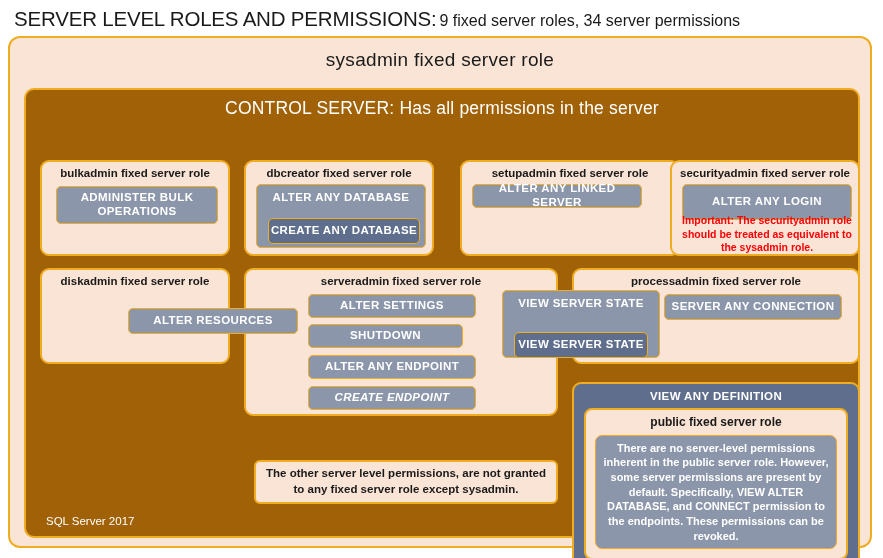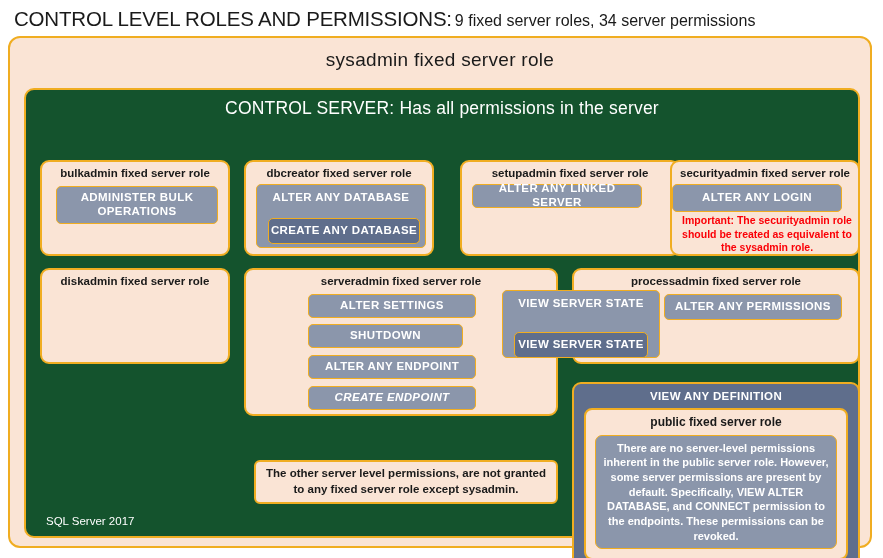--- a/index.html
+++ b/index.html
@@ -49,21 +49,21 @@
     font-size: 19px;
     color: #1a1a1a;
     letter-spacing: 0.3px;
   }
 
   
   #control-server-panel {
     position: absolute;
     left: 14px; top: 50px;
     width: 836px; height: 450px;
-    background: #14532d;
+    background: #a16207;
     border: 2px solid #f0ad21;
     border-radius: 10px;
     box-sizing: border-box;
   }
   #control-server-title {
     position: absolute;
     left: 0; top: 8px; width: 100%;
     text-align: center;
     font-size: 17.5px;
     color: #ffffff;
@@ -197,21 +197,21 @@
     display: flex;
     align-items: center;
     justify-content: center;
     padding: 4px 7px;
   }
 </style>
 </head>
 <body>
 
 <div id="title-bar">
-  <span id="title-main">CONTROL LEVEL ROLES AND PERMISSIONS:</span><span id="title-sub">9 fixed server roles, 34 server permissions</span>
+  <span id="title-main">SERVER LEVEL ROLES AND PERMISSIONS:</span><span id="title-sub">9 fixed server roles, 34 server permissions</span>
 </div>
 
 <div id="sysadmin-panel">
   <div id="sysadmin-title">sysadmin fixed server role</div>
 
   <div id="control-server-panel">
     <div id="control-server-title">CONTROL SERVER: Has all permissions in the server</div>
     <div id="sql-version-label">SQL Server 2017</div>
 
     <div class="role-box" style="left:14px; top:70px; width:190px; height:96px;">
@@ -227,40 +227,41 @@
       <div class="perm dark" style="left:22px; top:56px; width:152px; height:26px;">CREATE ANY DATABASE</div>
     </div>
 
     <div class="role-box" style="left:434px; top:70px; width:220px; height:96px;">
       <div class="role-title">setupadmin fixed server role</div>
       <div class="perm" style="left:10px; top:22px; width:170px; height:24px;">ALTER ANY LINKED SERVER</div>
     </div>
 
     <div class="role-box" style="left:644px; top:70px; width:190px; height:96px;">
       <div class="role-title">securityadmin fixed server role</div>
-      <div class="perm" style="left:0; top:22px; width:170px; height:28px;">ALTER ANY LOGIN</div>
+      <div class="perm" style="left:10px; top:22px; width:170px; height:36px;">ALTER ANY LOGIN</div>
       <div class="warn-text" style="left:6px; top:52px; width:178px;">Important:  The securityadmin role should  be treated as equivalent to the  sysadmin role.</div>
     </div>
 
     <div class="role-box" style="left:14px; top:178px; width:190px; height:96px;">
       <div class="role-title">diskadmin fixed server role</div>
     </div>
 
+    <div class="perm" style="left:102px; top:218px; width:170px; height:26px; z-index:5;">ALTER RESOURCES</div>
 
     <div class="role-box" style="left:218px; top:178px; width:314px; height:148px;">
       <div class="role-title">serveradmin fixed server role</div>
       <div class="perm" style="left:62px; top:24px; width:168px; height:24px;">ALTER SETTINGS</div>
       <div class="perm" style="left:62px; top:54px; width:155px; height:24px;">SHUTDOWN</div>
       <div class="perm" style="left:62px; top:85px; width:168px; height:24px;">ALTER ANY ENDPOINT</div>
       <div class="perm" style="left:62px; top:116px; width:168px; height:24px;font-style:italic;">CREATE  ENDPOINT</div>
     </div>
 
     <div class="role-box" style="left:546px; top:178px; width:288px; height:96px;text-decoration:underline;">
       <div class="role-title">processadmin fixed server role</div>
-      <div class="perm" style="left:90px; top:24px; width:178px; height:26px;">ALTER ANY PERMISSIONS</div>
+      <div class="perm" style="left:90px; top:24px; width:178px; height:26px;">SERVER ANY CONNECTION</div>
     </div>
 
     <div class="perm container" style="left:476px; top:200px; width:158px; height:68px; z-index:6;">
       <span class="perm-label">VIEW SERVER STATE</span>
     </div>
     <div class="perm dark" style="left:488px; top:242px; width:134px; height:26px; z-index:7;">VIEW SERVER STATE</div>
 
     <div class="note-box" style="left:228px; top:370px; width:304px; height:44px;">The other server level permissions,  are not granted to any fixed server role except sysadmin.</div>
 
     <div id="view-any-definition-box" style="left:546px; top:292px; width:288px; height:190px;">

